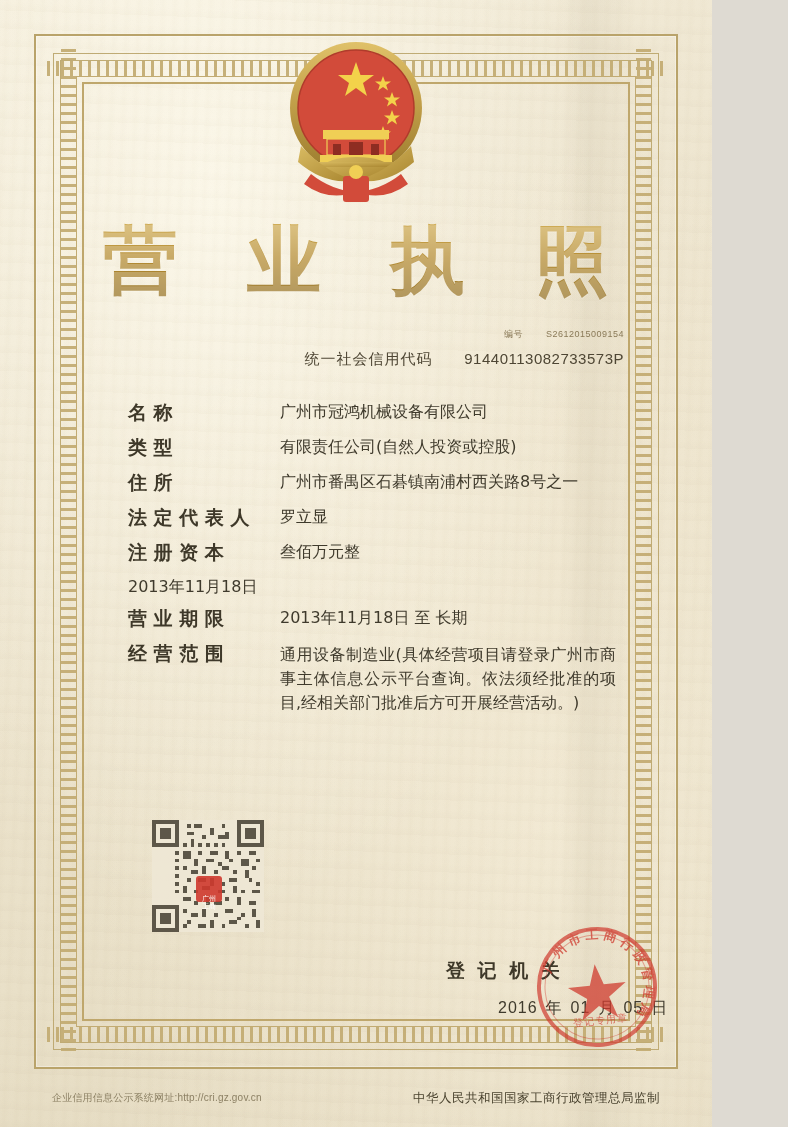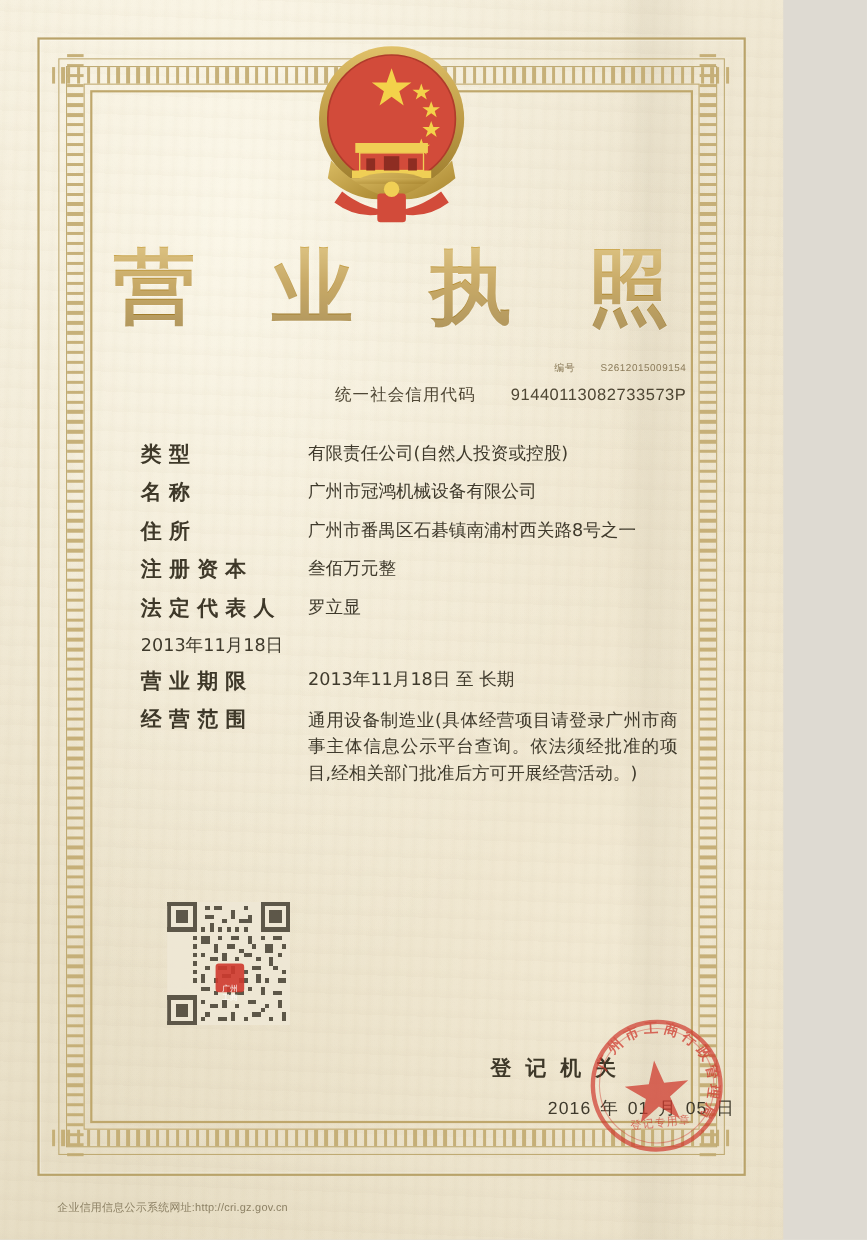--- a/index.html
+++ b/index.html
@@ -331,42 +331,42 @@
   </div>
 
   <div class="credit">
     <span>统一社会信用代码</span>
     <span class="ccode">91440113082733573P</span>
   </div>
 
   <div class="fields">
 
     <div class="row">
+      <div class="label">名        称</div>
+      <div class="value">广州市冠鸿机械设备有限公司</div>
+    </div>
+
+    <div class="row">
       <div class="label">类        型</div>
       <div class="value">有限责任公司(自然人投资或控股)</div>
     </div>
 
     <div class="row">
-      <div class="label">名        称</div>
-      <div class="value">广州市冠鸿机械设备有限公司</div>
-    </div>
-
-    <div class="row">
       <div class="label">住        所</div>
       <div class="value">广州市番禺区石碁镇南浦村西关路8号之一</div>
     </div>
 
     <div class="row">
+      <div class="label tight">法 定 代 表 人</div>
+      <div class="value">罗立显</div>
+    </div>
+
+    <div class="row">
       <div class="label tight">注 册 资 本</div>
       <div class="value">叁佰万元整</div>
-    </div>
-
-    <div class="row">
-      <div class="label tight">法 定 代 表 人</div>
-      <div class="value">罗立显</div>
     </div>
 
     <div class="row">
       <div class="value">2013年11月18日</div>
     </div>
 
     <div class="row">
       <div class="label tight">营 业 期 限</div>
       <div class="value">2013年11月18日  至  长期</div>
     </div>
@@ -502,13 +502,14 @@
       <circle cx="67" cy="67" r="52" fill="none" stroke="#cf3a2e" stroke-width="1" opacity="0.5"></circle>
       <text font-family="DejaVu Sans, sans-serif" font-size="13" font-weight="bold" fill="#cf3a2e" opacity="0.9">
         <textPath href="#sealArc" startOffset="6%" letter-spacing="4">广州市工商行政管理局</textPath>
       </text>
       <text x="67" y="104" text-anchor="middle" font-family="DejaVu Sans, sans-serif" font-size="10" fill="#cf3a2e" opacity="0.85" letter-spacing="1">登记专用章</text>
       <polygon points="67,44 74,65 96,65 78,78 85,99 67,86 49,99 56,78 38,65 60,65" fill="#cf3a2e" opacity="0.9"></polygon>
     </svg>
   </div>
 
   <div class="footer-left">企业信用信息公示系统网址:http://cri.gz.gov.cn</div>
+  <div class="footer-right">中华人民共和国国家工商行政管理总局监制</div>
 </div>
 
 </body></html>

